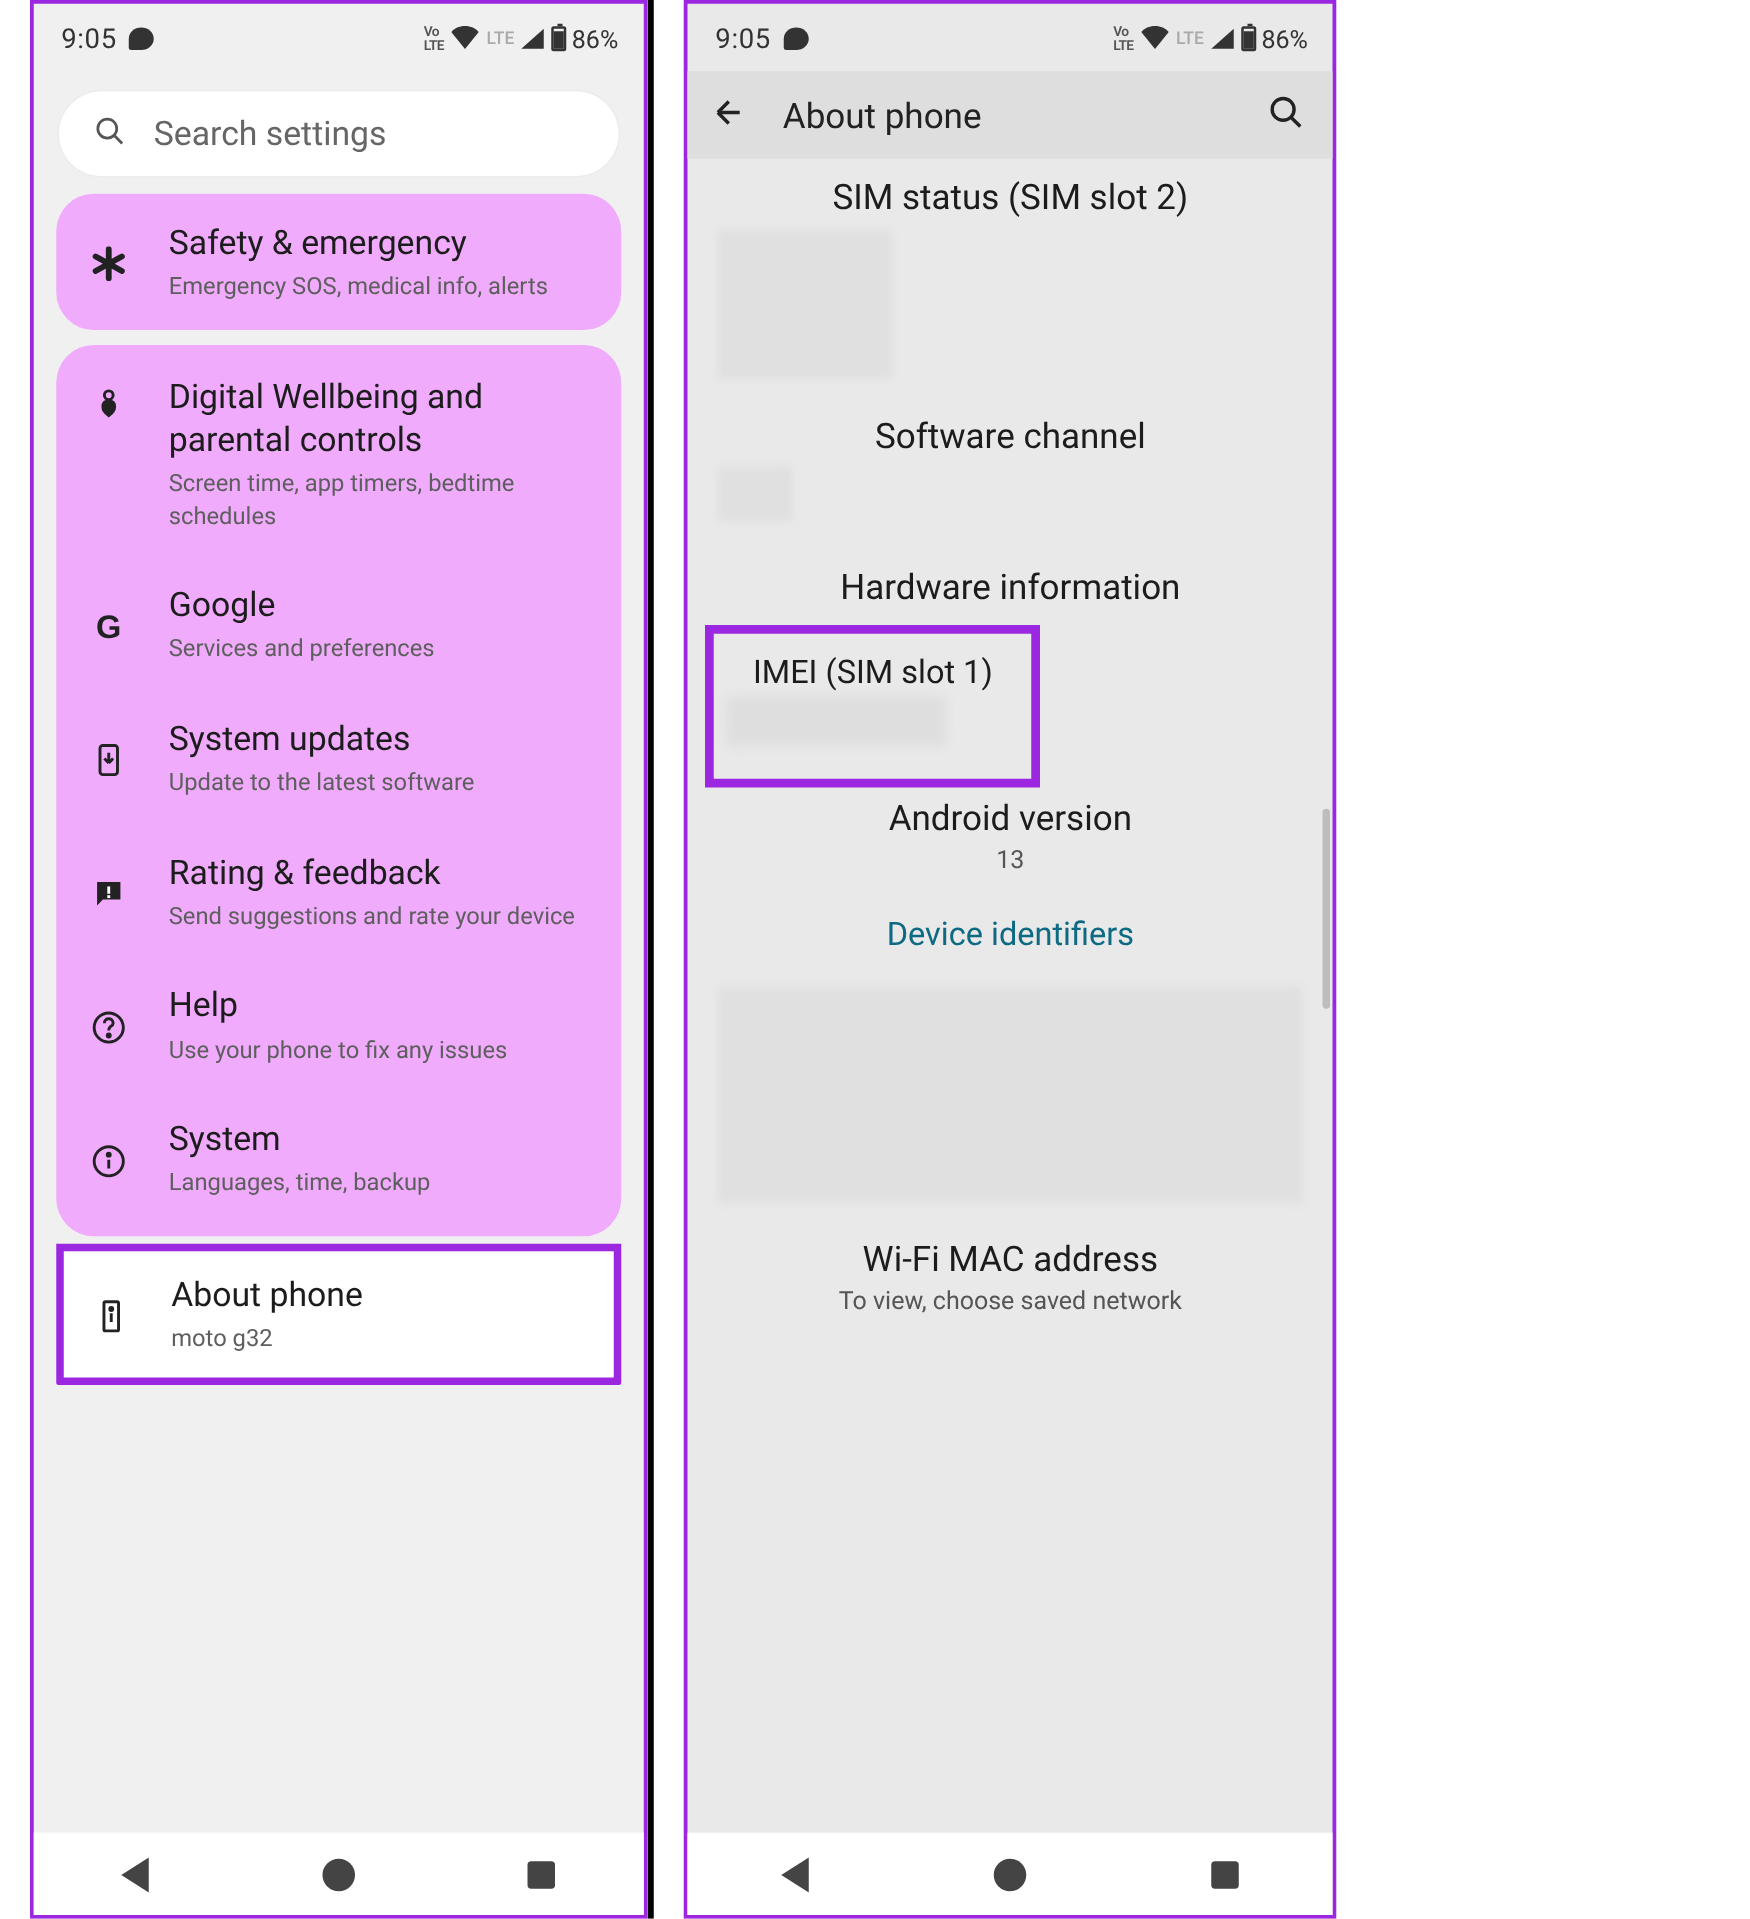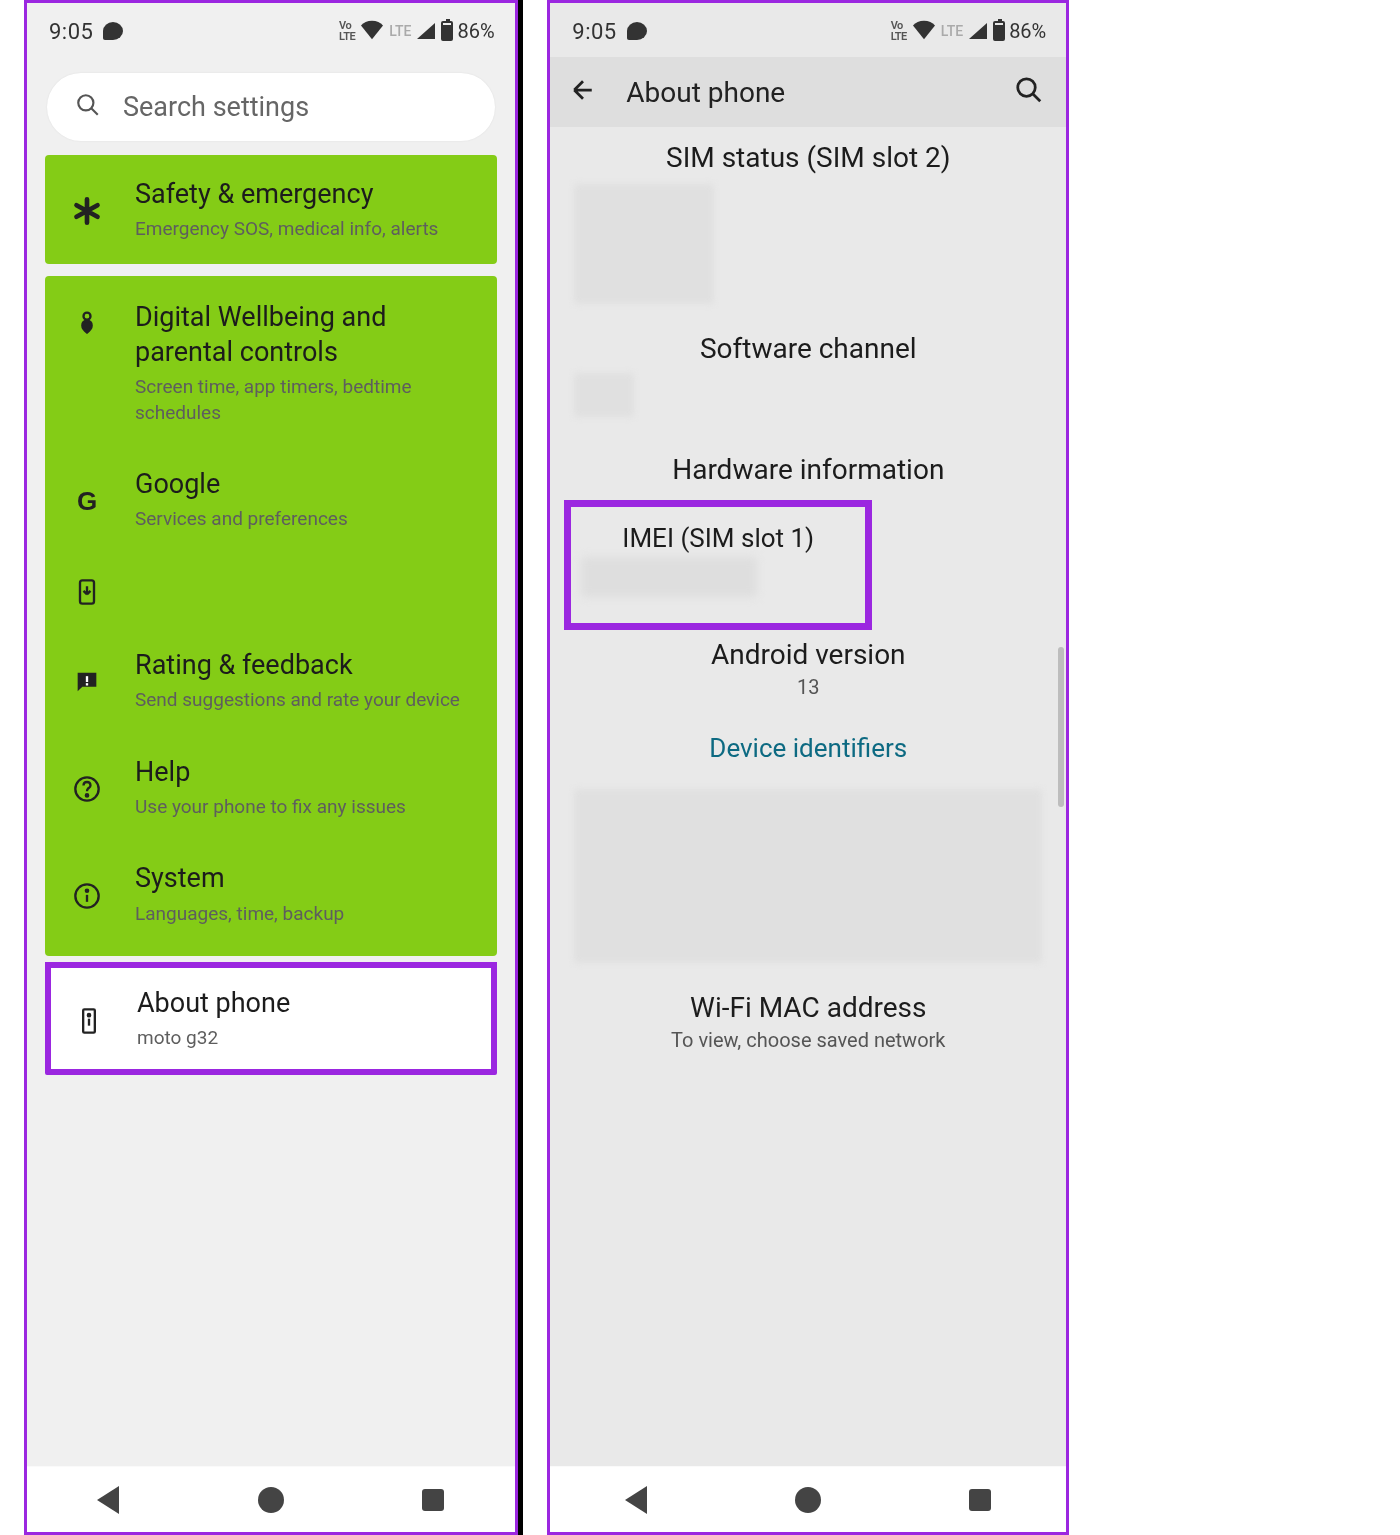--- a/index.html
+++ b/index.html
@@ -67,21 +67,21 @@
   
   .search-wrap { padding: 16px 20px 0 20px; }
   .search-pill {
     background:#fff;border-radius:40px;height:68px;display:flex;align-items:center;
     padding:0 28px;gap:22px;box-shadow:0 0 2px rgba(0,0,0,.08);
   }
   .search-pill .sicon svg{width:26px;height:26px;stroke:#555;}
   .search-pill .stext{font-size:27px;color:#666;}
 
   .card {
-    margin:14px 18px 0 18px;background:#84cc16;border-radius:4px;padding:0 0;
+    margin:14px 18px 0 18px;background:#f0abfc;border-radius:30px;padding:0 0;
   }
   .setting-row {
     display:flex;align-items:flex-start;padding:22px 24px;gap:30px;
     min-height:72px;
   }
   .setting-row.center { align-items:center; }
   .setting-icon{width:36px;display:flex;justify-content:center;align-items:center;flex-shrink:0;color:#222;margin-top:4px;}
   .setting-icon svg{width:28px;height:28px;}
   .setting-text .title{font-size:27px;color:#1c1c1c;line-height:1.3;}
   .setting-text .subtitle{font-size:19px;color:#5e5e5e;margin-top:4px;line-height:1.35;}
@@ -110,21 +110,21 @@
   .section-item .label{font-size:28px;color:#1c1c1c;}
   .section-item .value{font-size:20px;color:#555;margin-top:4px;}
   .blur-box{background:#e0e0e0;border-radius:4px;filter:blur(3px);}
   .blur-box.w140{width:140px;height:120px;margin-top:10px;}
   .blur-box.w60{width:60px;height:44px;margin-top:8px;}
   .blur-box.w468{width:468px;height:174px;margin-top:8px;}
 
   .section-header{font-size:28px;color:#1c1c1c;padding:22px 24px 8px 24px;}
 
   .imei-highlight{
-    border:7px solid #9b27e0;margin:6px 0 0 14px;width:308px;padding:10px 10px 12px 10px;
+    border:7px solid #9b27e0;margin:6px 0 0 14px;width:268px;padding:10px 10px 12px 10px;
   }
   .imei-highlight .imei-item{padding:6px 0 14px 0;}
   .imei-highlight .imei-item .label{font-size:26px;color:#1c1c1c;}
   .imei-highlight .imei-item .blur-box{width:176px;height:40px;margin-top:4px;background:#dedede;filter:blur(4px);}
 
   .link-text{color:#0d6a82;font-size:26px;padding:20px 24px 14px 24px;}
 
   .scroll-handle{
     position:absolute;right:2px;top:520px;width:6px;height:160px;background:#bdbdbd;border-radius:3px;
   }
@@ -212,20 +212,24 @@
           <div class="subtitle">Services and preferences</div>
         </div>
       </div>
       <div class="setting-row center">
         <div class="setting-icon">
             <svg viewBox="0 0 24 24" fill="none" stroke="#222" stroke-width="2">
               <rect x="6" y="2" width="12" height="20" rx="2"></rect>
               <path d="M12 7v7m0 0l-3-3m3 3l3-3"></path>
             </svg>
           </div>
+        <div class="setting-text">
+          <div class="title">System updates</div>
+          <div class="subtitle">Update to the latest software</div>
+        </div>
       </div>
       <div class="setting-row center">
         <div class="setting-icon">
             <svg viewBox="0 0 24 24" fill="#222">
               <path d="M4 4h16v12H8l-4 4V4z"></path>
               <rect x="11" y="7" width="2" height="5" fill="#fff"></rect>
               <rect x="11" y="13" width="2" height="2" fill="#fff"></rect>
             </svg>
           </div>
         <div class="setting-text">

